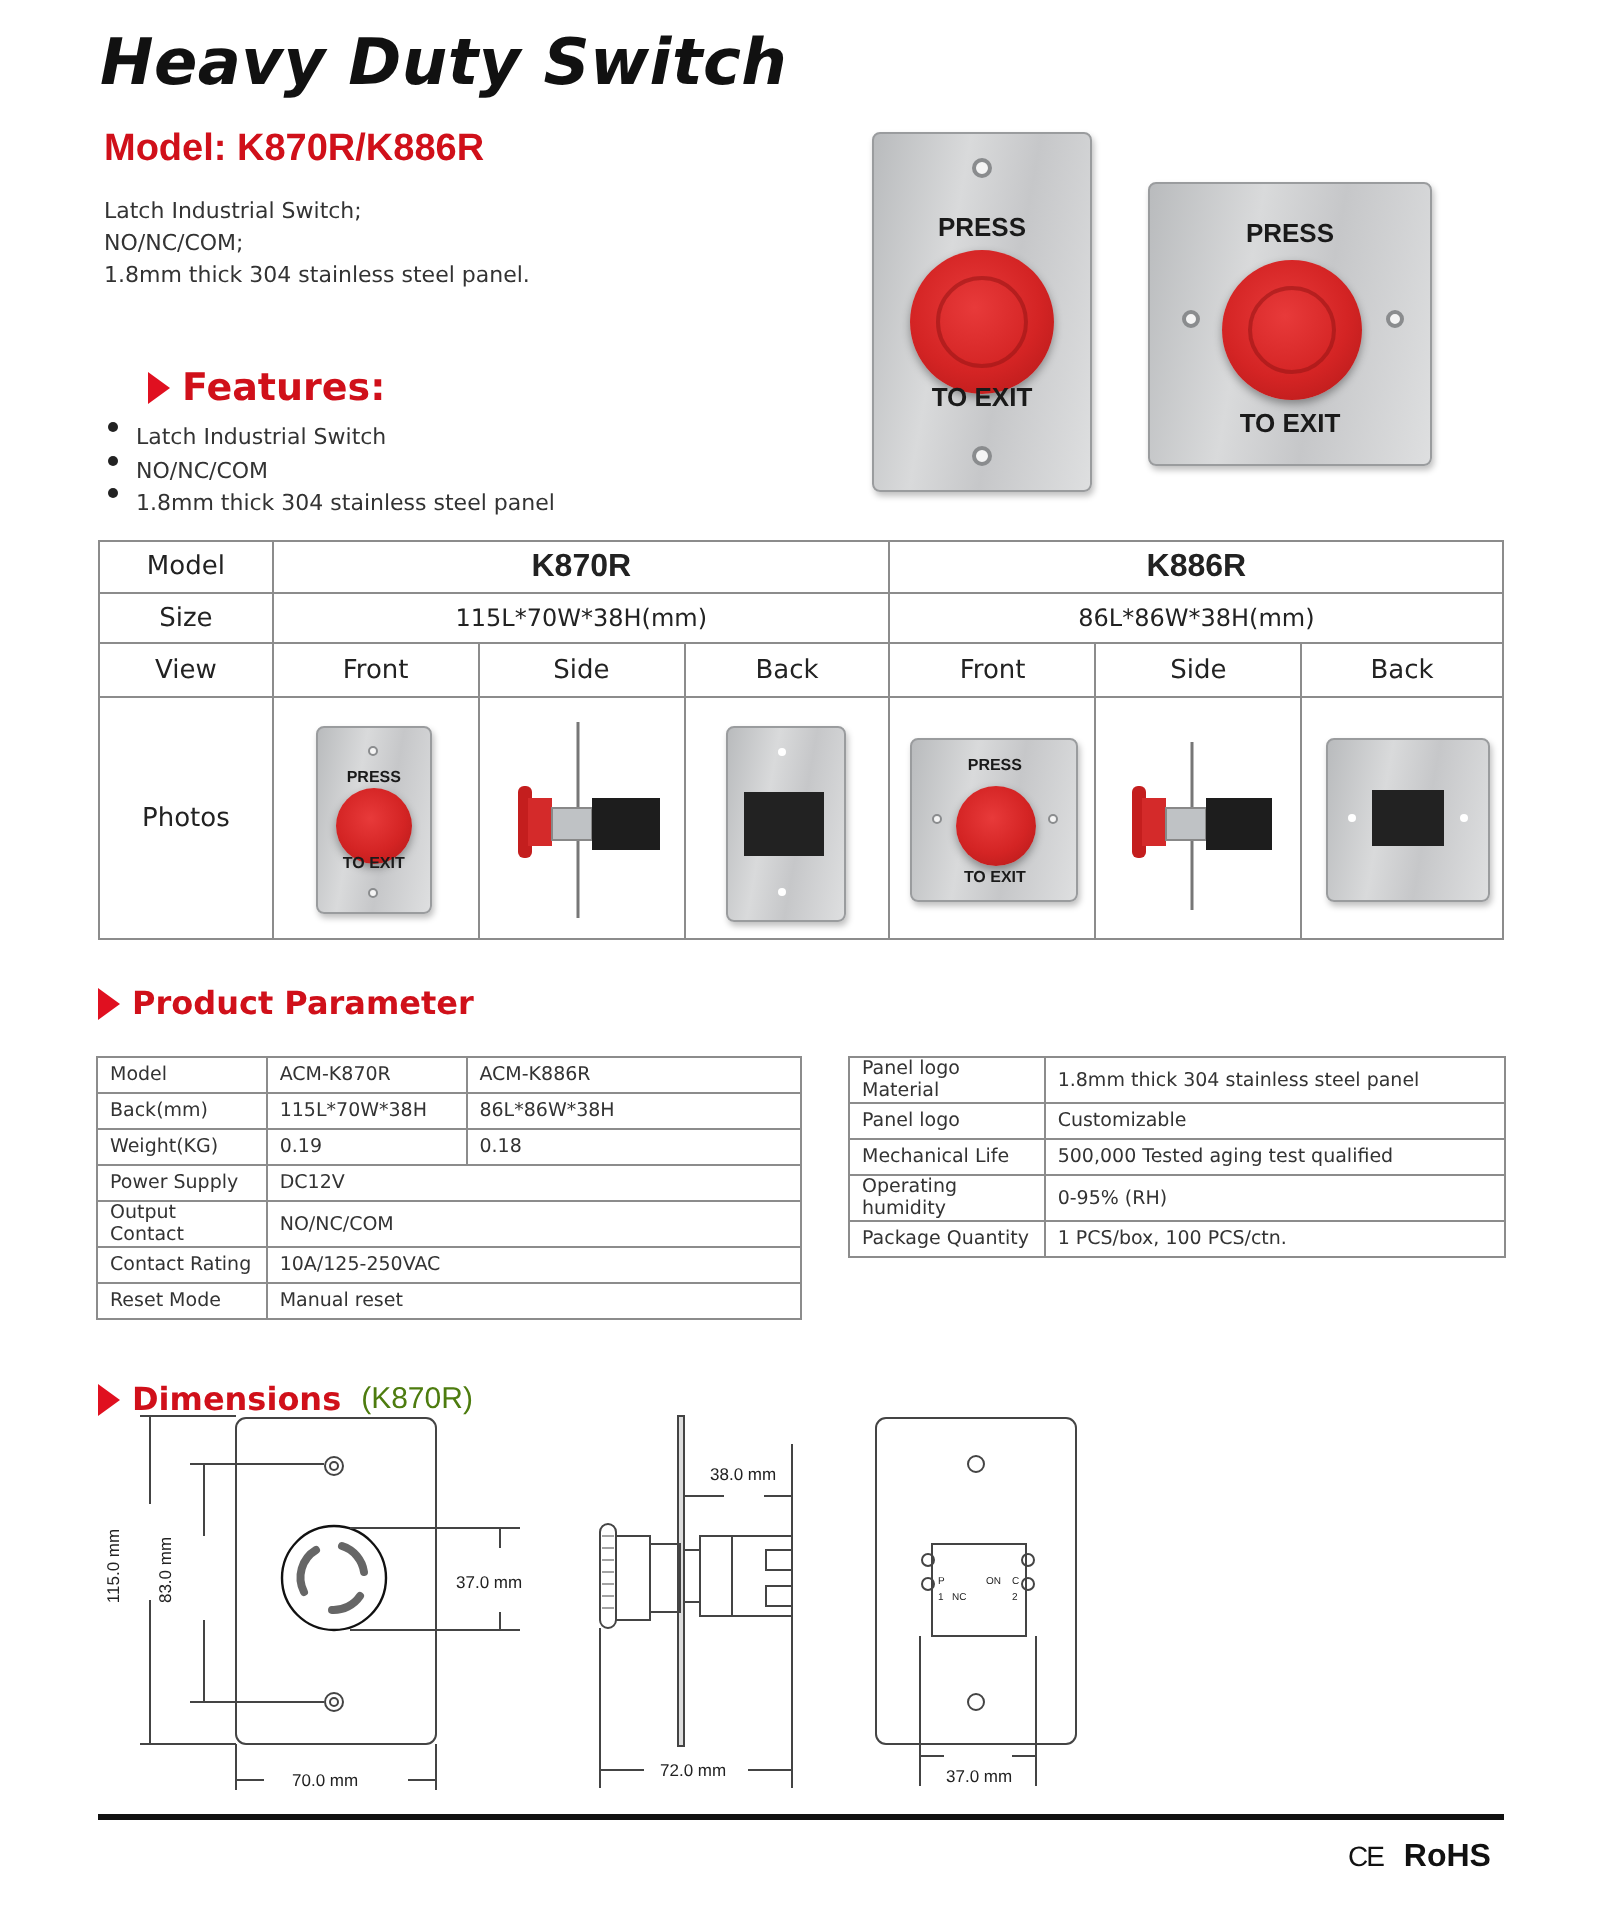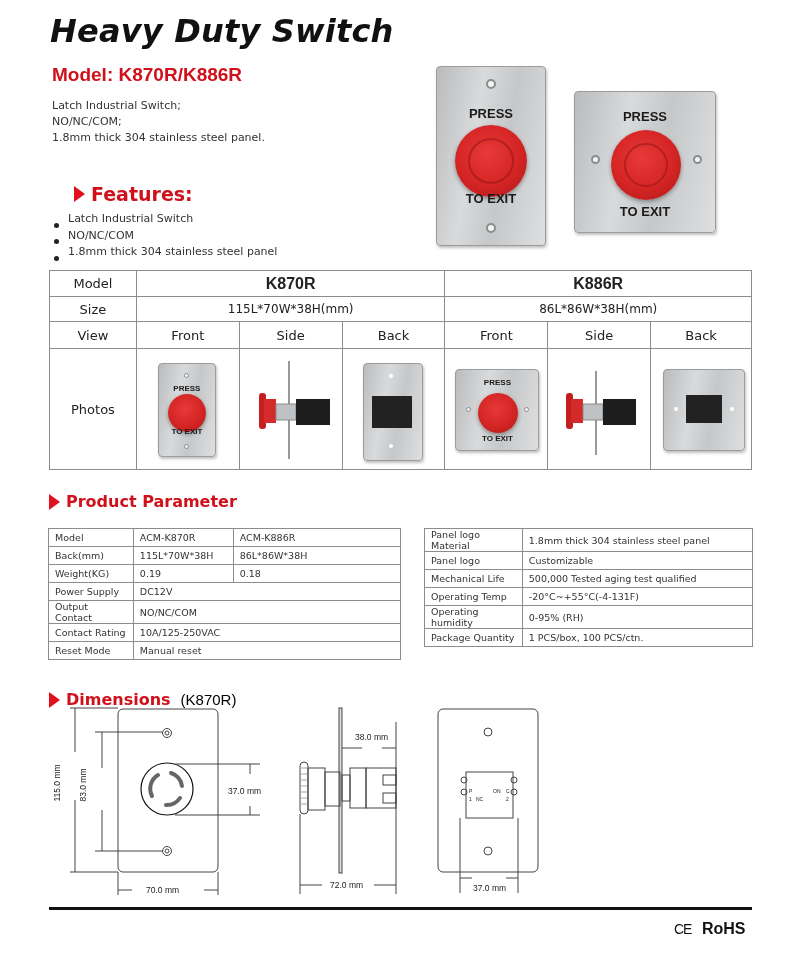--- a/index.html
+++ b/index.html
@@ -5,21 +5,21 @@
   html,body{margin:0;padding:0;background:#fff;}
   body{width:800px;height:955px;position:relative;overflow:hidden;font-family:"DejaVu Sans","Liberation Sans",sans-serif;color:#222;}
   .abs{position:absolute;}
   .title{left:50px;top:12px;font-size:32px;font-weight:bold;color:#111;letter-spacing:0.2px;font-family:"DejaVu Sans",sans-serif;font-style:italic;}
   .model{left:52px;top:64px;font-size:19px;font-weight:bold;color:#d0101a;font-family:"Liberation Sans",sans-serif;}
   .desc{left:52px;top:98px;font-size:11px;line-height:16px;color:#333;}
   .section-head{display:flex;align-items:center;font-weight:bold;color:#d0101a;}
   .tri{width:0;height:0;border-top:8px solid transparent;border-bottom:8px solid transparent;border-left:11px solid #e01020;margin-right:6px;}
   .feat-head{left:50px;top:183px;font-size:19px;padding-left:24px;}
   .feat-list{left:54px;top:211px;font-size:11px;line-height:16.5px;color:#333;margin:0;padding:0;list-style:none;}
-  .feat-list li{display:flex;align-items:flex-end;}
+  .feat-list li{display:flex;align-items:flex-start;}
   .feat-list li .dot{width:5px;height:5px;border-radius:50%;background:#222;margin-right:9px;}
   
   .panel{background:linear-gradient(100deg,#b9bbbd 0%,#d9dadb 35%,#c6c7c9 60%,#dedfe0 100%);border:1px solid #9a9c9e;border-radius:4px;box-shadow:1px 2px 3px rgba(0,0,0,0.25);}
   .btn-red{position:absolute;border-radius:50%;background:radial-gradient(circle at 45% 40%,#e83a3a 0%,#d42424 55%,#b01818 100%);box-shadow:0 2px 4px rgba(0,0,0,0.35);}
   .btn-red .ring{position:absolute;left:18%;top:18%;right:18%;bottom:18%;border-radius:50%;border:2px solid rgba(150,20,20,0.55);}
   .screw{position:absolute;border-radius:50%;background:#f4f4f4;border:2px solid #8a8c8e;}
   .ptext{position:absolute;left:0;right:0;text-align:center;font-family:"Liberation Sans",sans-serif;font-weight:bold;color:#1a1a1a;}
   
   table{border-collapse:collapse;}
   .t1{left:49px;top:270px;width:703px;font-size:13px;}
@@ -27,21 +27,21 @@
   .t1 .lbl{font-weight:normal;font-size:13px;}
   .t1 .big{font-weight:bold;font-size:16px;font-family:"Liberation Sans",sans-serif;}
   .photo-cell{position:relative;height:120px;}
   
   .pt{font-size:9.5px;color:#333;}
   .pt td{border:1px solid #8c8c8c;padding:0 6px;height:17px;text-align:left;}
   .pt-left{left:48px;top:528px;width:353px;}
   .pt-right{left:424px;top:528px;width:329px;}
   .prod-head{left:49px;top:492px;font-size:16px;}
   .dim-head{left:49px;top:690px;font-size:16px;}
-  .dim-sub{font-weight:normal;color:#000000;font-size:15px;margin-left:10px;font-family:"Liberation Sans",sans-serif;}
+  .dim-sub{font-weight:normal;color:#4d7c0f;font-size:15px;margin-left:10px;font-family:"Liberation Sans",sans-serif;}
   .dim-text{font-size:8.5px;color:#222;font-family:"Liberation Sans",sans-serif;position:absolute;white-space:nowrap;}
   .footer-line{left:49px;top:907px;width:703px;height:3px;background:#111;}
   .certs{left:674px;top:920px;font-size:16px;font-weight:bold;font-family:"Liberation Sans",sans-serif;color:#111;}
   .certs .ce{font-weight:normal;font-size:14px;margin-right:6px;letter-spacing:-1px;text-align:right;}
 </style>
 </head>
 <body>
 
 <div class="abs title">Heavy Duty Switch</div>
 <div class="abs model">Model: K870R/K886R</div>
@@ -237,24 +237,20 @@
         <td>Panel logo Material</td>
         <td>1.8mm thick 304 stainless steel panel</td>
       </tr>
   <tr>
         <td>Panel logo</td>
         <td>Customizable</td>
       </tr>
   <tr>
         <td>Mechanical Life</td>
         <td>500,000 Tested aging test qualified</td>
-      </tr>
-  <tr>
-        <td>Operating Temp</td>
-        <td>-20°C~+55°C(-4-131F)</td>
       </tr>
   <tr>
         <td>Operating humidity</td>
         <td>0-95% (RH)</td>
       </tr>
   <tr>
         <td>Package Quantity</td>
         <td>1 PCS/box, 100 PCS/ctn.</td>
       </tr>
 </tbody>

